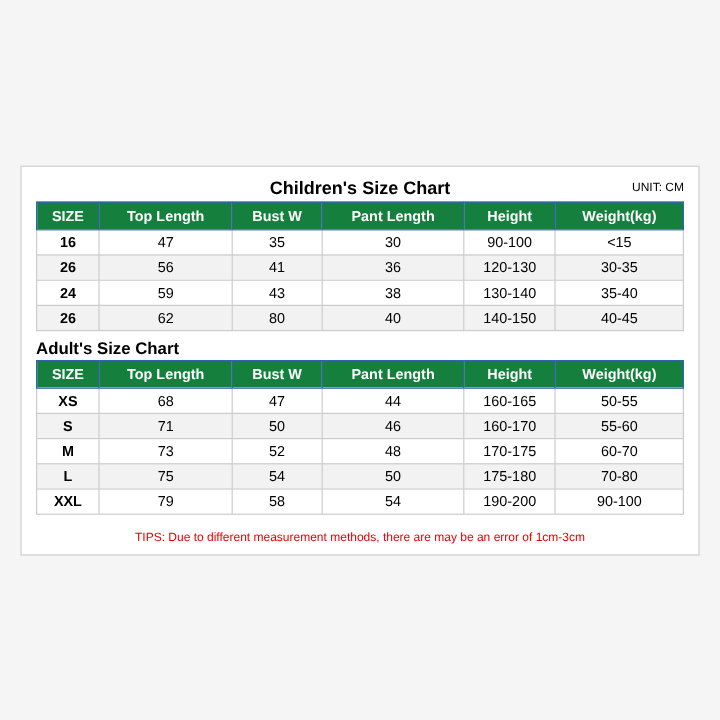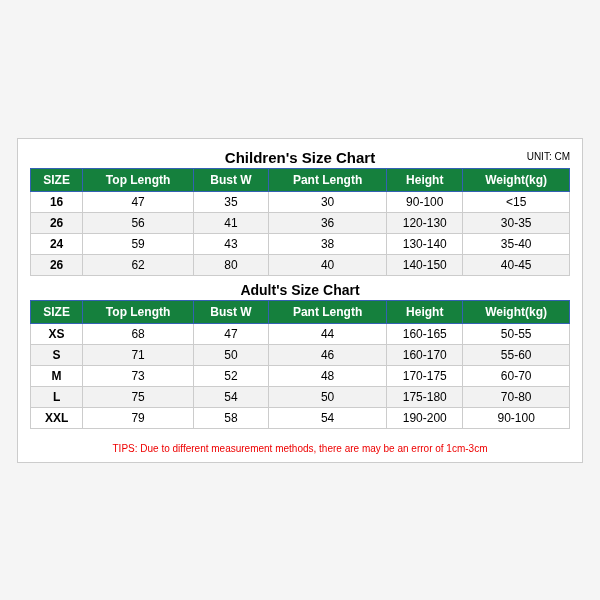--- a/index.html
+++ b/index.html
@@ -47,21 +47,21 @@
     }
     td {
       text-align: center;
       padding: 3px 2px;
       border: 1px solid #ccc;
       font-size: 12px;
     }
     tr:nth-child(odd) td { background: #fff; }
     tr:nth-child(even) td { background: #f2f2f2; }
     .section-title {
-      text-align: center;
+      text-align: left;
       font-size: 14px;
       font-weight: bold;
       padding: 6px 0 2px;
     }
     .size-col { font-weight: bold; }
     .tips {
       text-align: center;
       font-size: 10px;
       color: #e00;
       margin-top: 14px;

